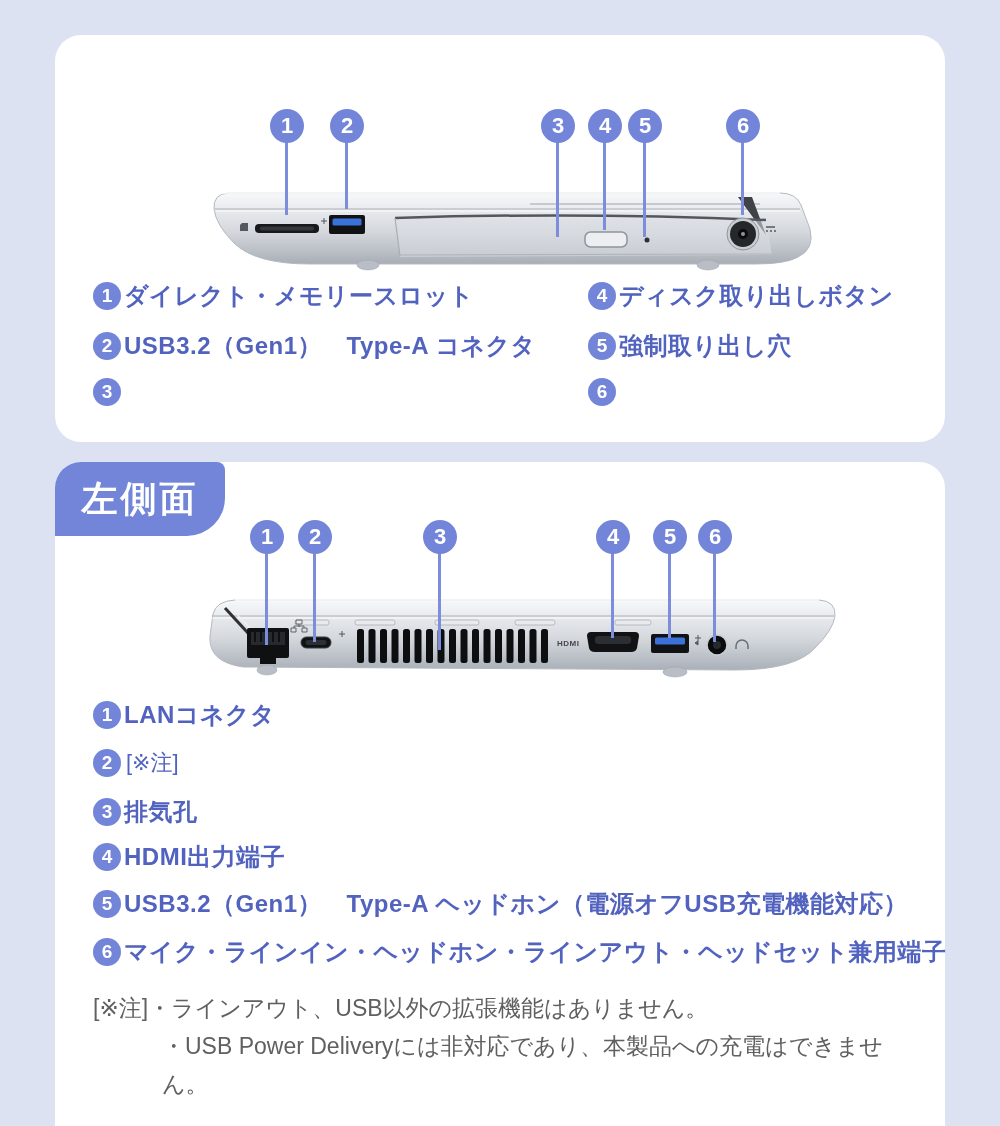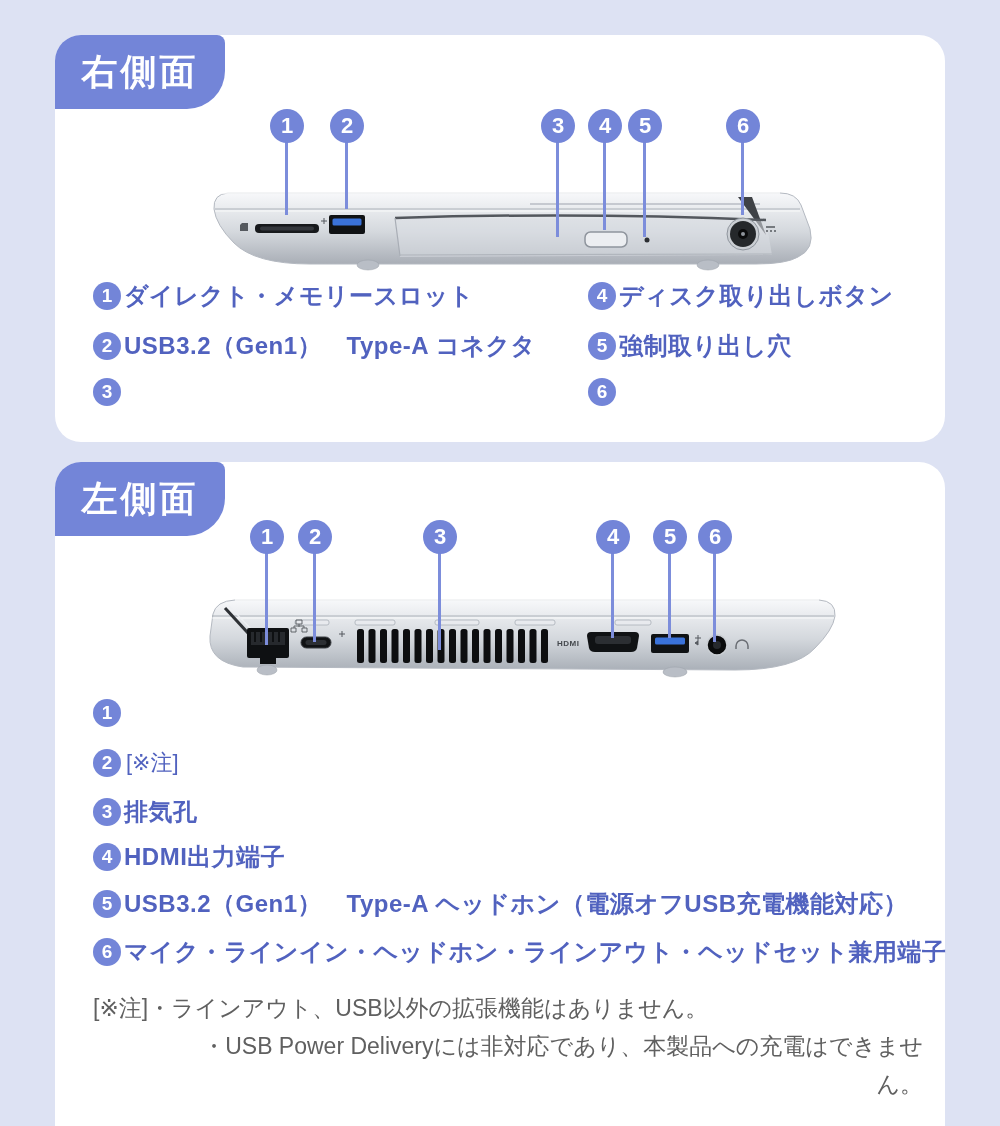--- a/index.html
+++ b/index.html
@@ -20,31 +20,28 @@
   .callout{position:absolute;width:34px;height:34px;border-radius:50%;background:var(--accent);
            color:#fff;font-size:22px;font-weight:700;display:flex;align-items:center;justify-content:center;z-index:3;}
   .cline{position:absolute;width:3px;background:#7c8ddb;z-index:2;}
   .laptop{position:absolute;z-index:1;}
   .legend-row{position:absolute;display:flex;align-items:center;gap:3px;white-space:nowrap;}
   .lnum{flex:0 0 auto;width:28px;height:28px;border-radius:50%;background:var(--accent);color:#fff;
         font-size:19px;font-weight:700;display:flex;align-items:center;justify-content:center;}
   .llabel{color:var(--legend);font-size:24px;font-weight:700;letter-spacing:0.5px;}
   .lsuffix{color:var(--legend);font-size:22px;font-weight:500;margin-left:2px;}
   .note{position:absolute;left:38px;top:527px;width:830px;color:var(--note);font-size:23px;line-height:38px;}
-  .note .indent{padding-left:69px;text-align:right;}
+  .note .indent{padding-left:69px;}
 </style>
 </head>
 <body>
 
 <div id="page">
 
   <section class="card right">
-    <div class="badge">
-      <span>右側面</span>
-    </div>
 
     <div class="callout" style="left:215px;top:74px;">
         <span>1</span>
       </div>
     <div class="callout" style="left:275px;top:74px;">
         <span>2</span>
       </div>
     <div class="callout" style="left:486px;top:74px;">
         <span>3</span>
       </div>
@@ -240,20 +237,21 @@
         <circle cx="522" cy="53" r="10" fill="#0a0b0c" stroke="#caced3" stroke-width="1.5"></circle>
         <circle cx="522" cy="53" r="4" fill="#26292d"></circle>
         <path d="M 541 54 a 6 6 0 0 1 12 0 M 541 54 v 3 M 553 54 v 3" stroke="#6a6e74" stroke-width="1.5" fill="none"></path>
       </g>
       <ellipse cx="72" cy="78" rx="10" ry="5" fill="#b9bec6" stroke="#9aa0a8" stroke-width="0.5"></ellipse>
       <ellipse cx="480" cy="80" rx="12" ry="5" fill="#b9bec6" stroke="#9aa0a8" stroke-width="0.5"></ellipse>
     </svg>
 
     <div class="legend-row" style="left:38px;top:237px;">
       <span class="lnum">1</span>
+      <span class="llabel">LANコネクタ</span>
     </div>
     <div class="legend-row" style="left:38px;top:286px;">
       <span class="lnum">2</span>
       <span class="lsuffix">[※注]</span>
     </div>
     <div class="legend-row" style="left:38px;top:334px;">
       <span class="lnum">3</span>
       <span class="llabel">排気孔</span>
     </div>
     <div class="legend-row" style="left:38px;top:379px;">

